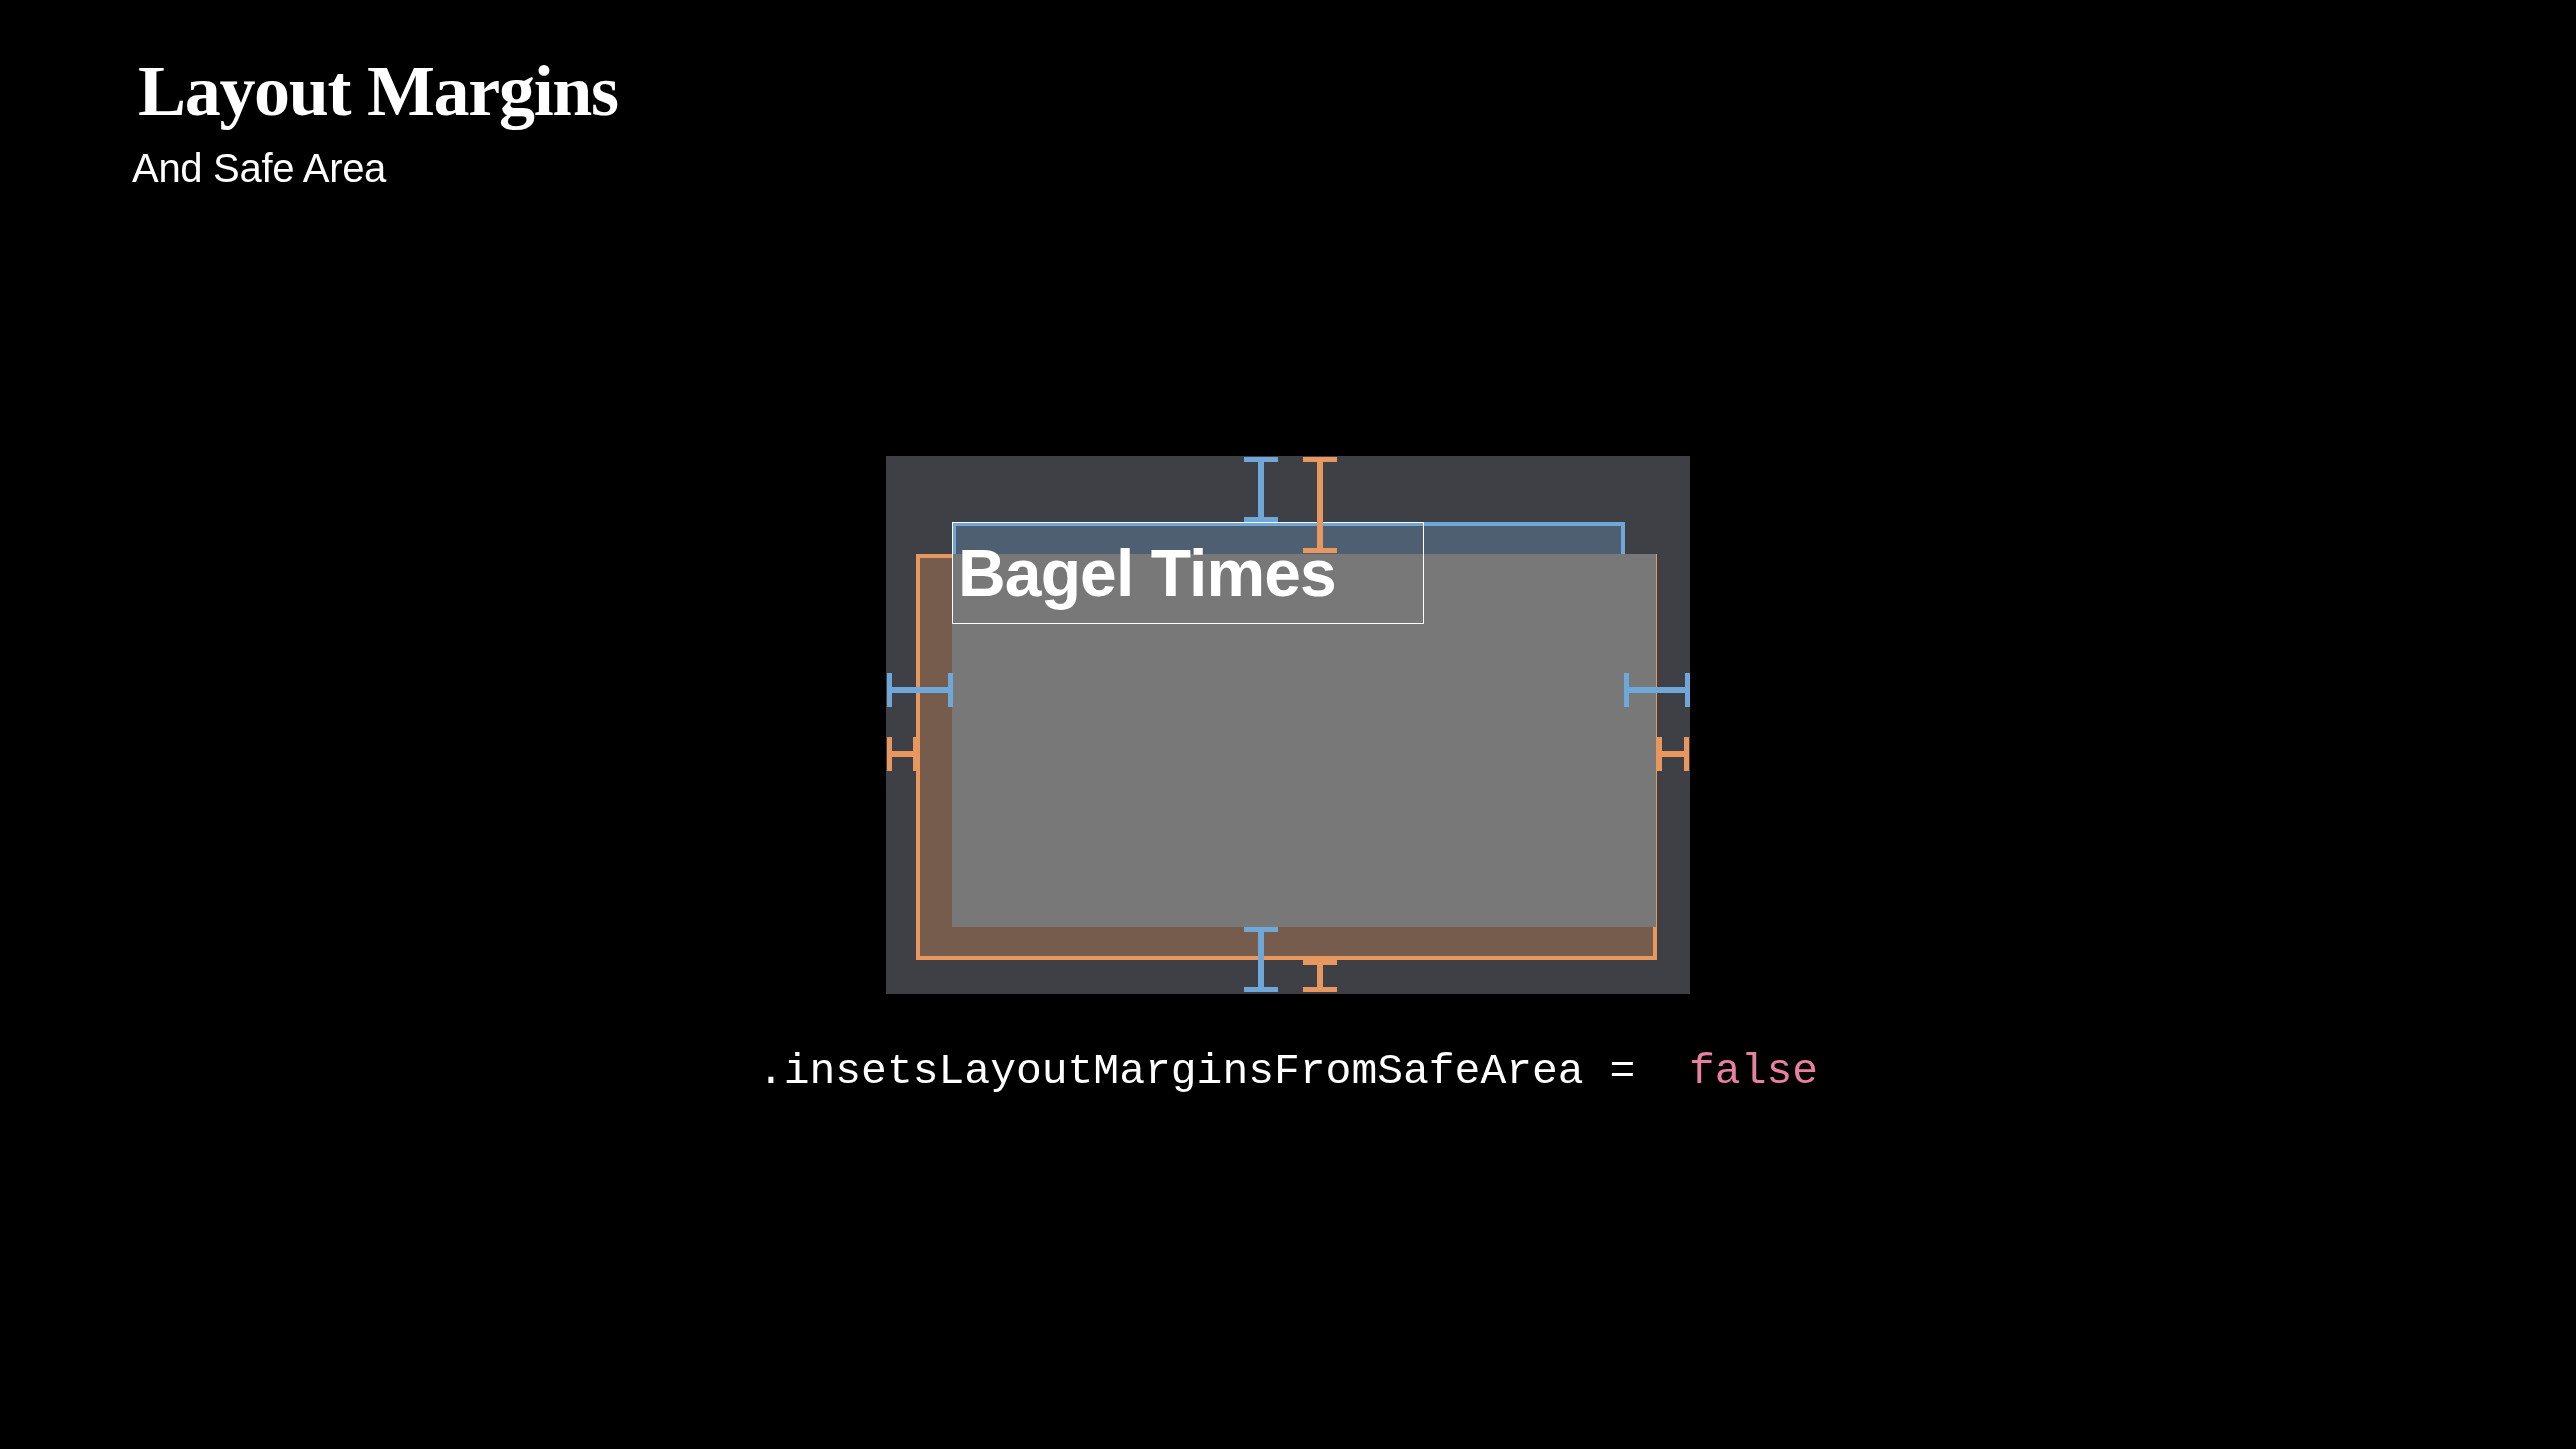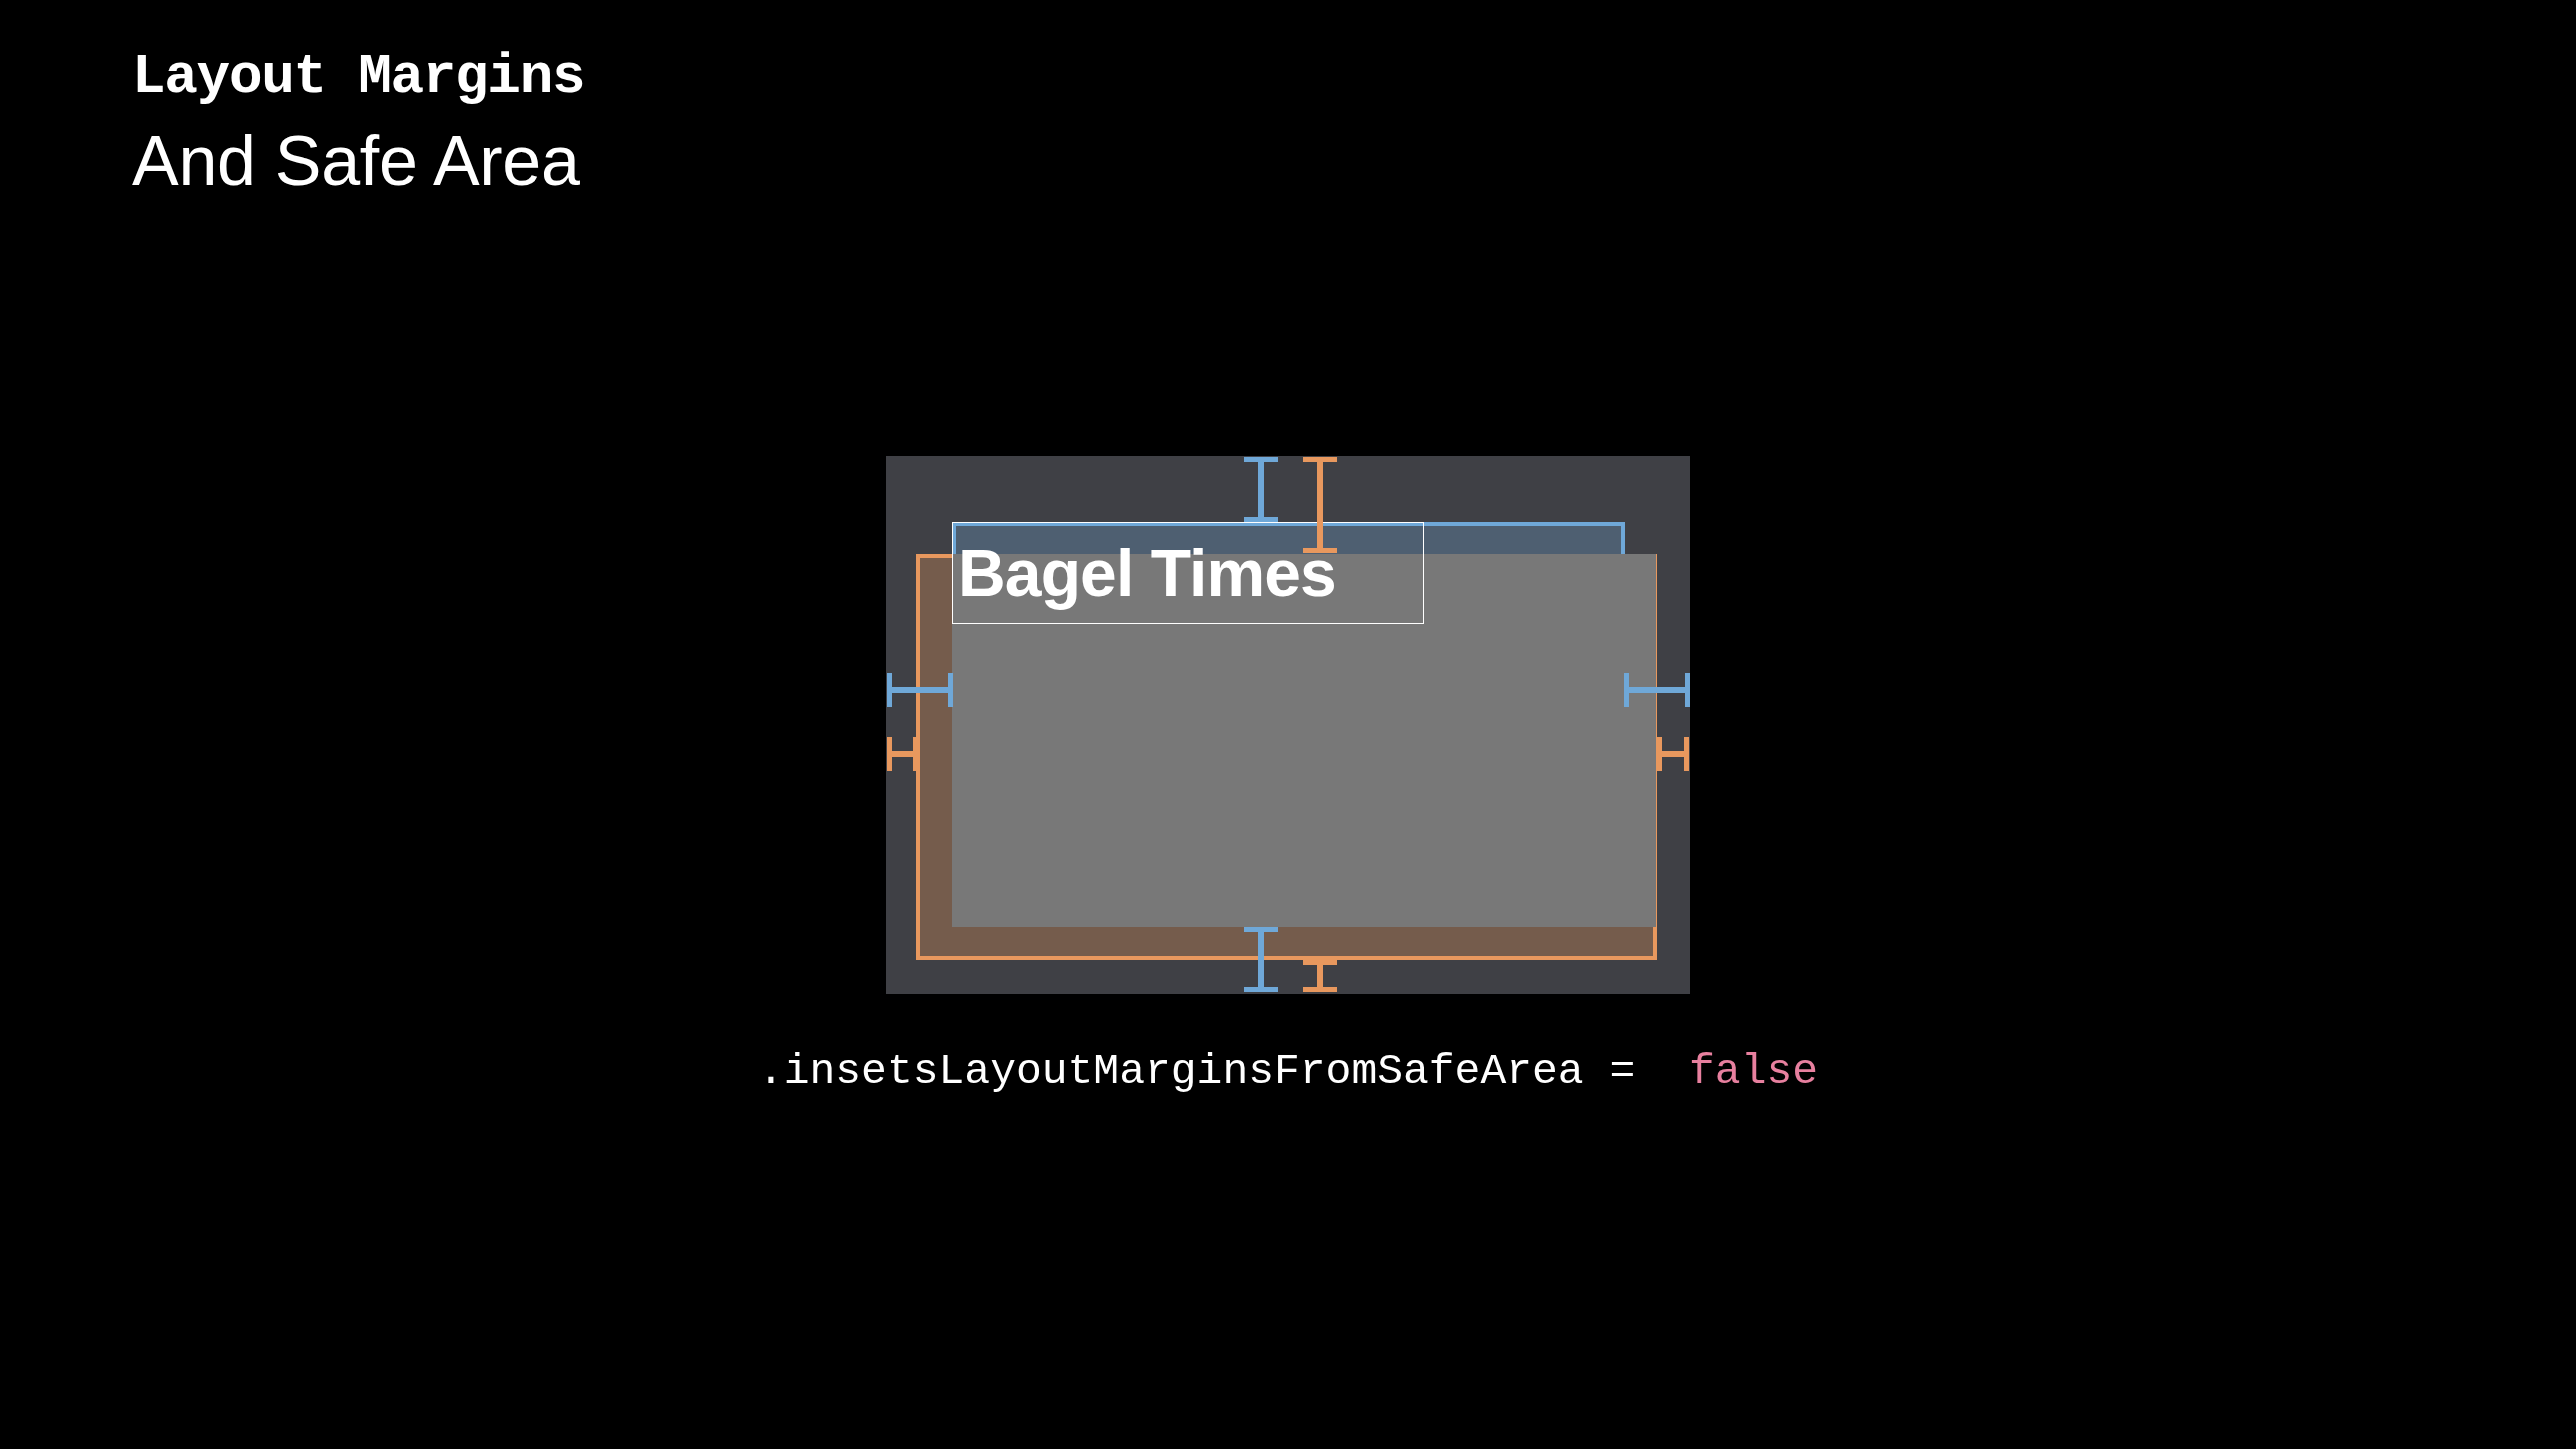--- a/index.html
+++ b/index.html
@@ -21,33 +21,33 @@
   }
 
   
   #heading {
     position: absolute;
     left: 132px;
     top: 49px;
     width: 1363px;
   }
   #title {
-    font-family: Liberation Mono, monospace;
+    font-family: Liberation Serif, serif;
     font-weight: bold;
-    font-size: 56px;
+    font-size: 72px;
     line-height: 1.02;
     color: #ffffff;
     letter-spacing: -1.3px;
-    margin: 0;
+    margin: 6px;
     white-space: nowrap;
   }
   #subtitle {
     font-family: "Liberation Sans", sans-serif;
     font-weight: normal;
-    font-size: 70px;
+    font-size: 40px;
     line-height: 1.05;
     color: #ffffff;
     letter-spacing: -0.3px;
     margin: 19px 0 0 0;
     white-space: nowrap;
   }
 
   
   #diagram {
     position: absolute;

